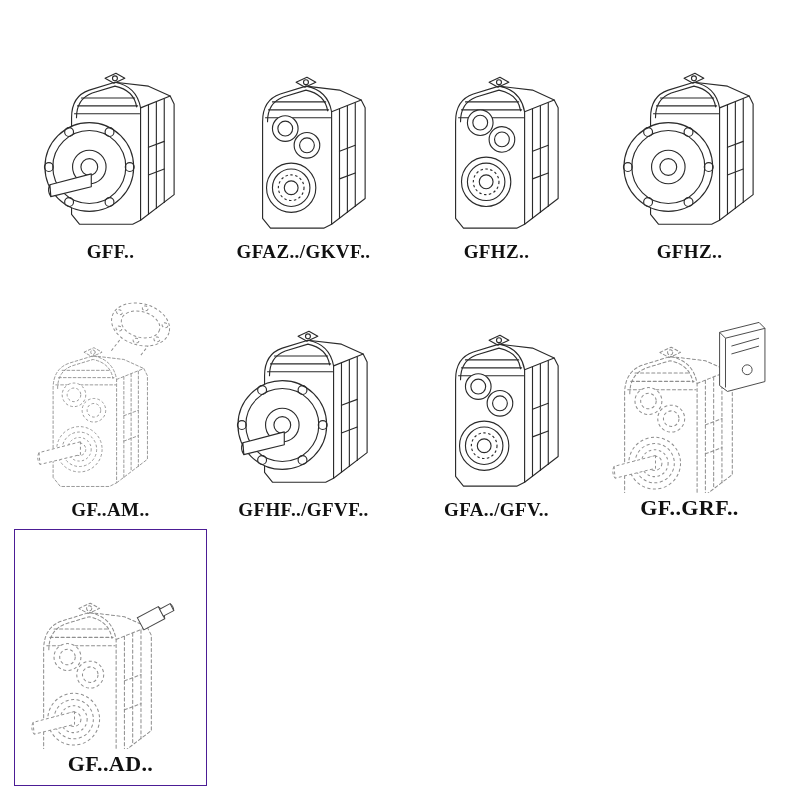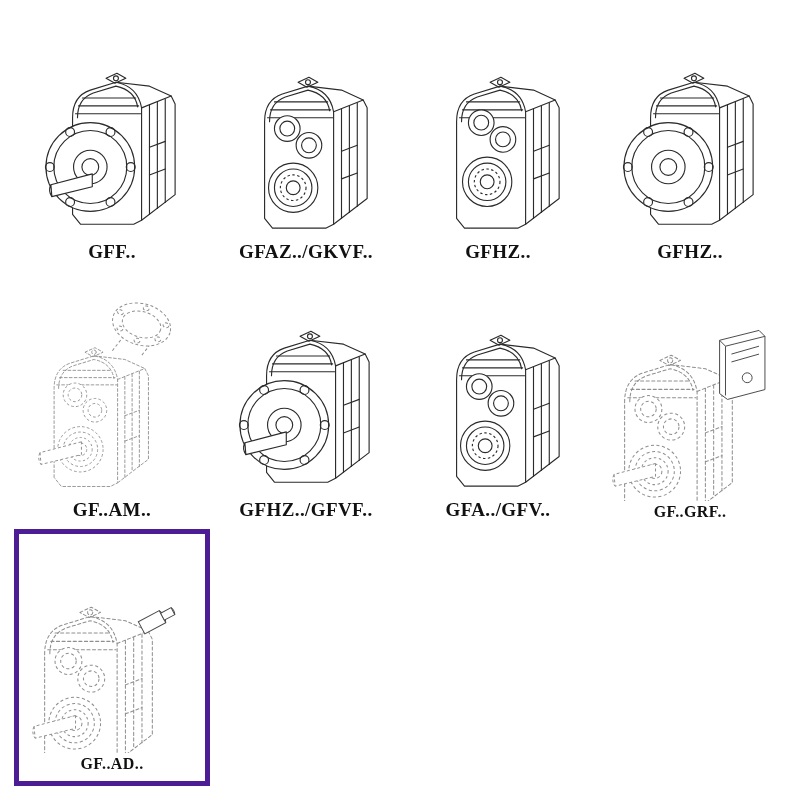--- a/index.html
+++ b/index.html
@@ -14,29 +14,29 @@
     grid-template-rows: repeat(3, 1fr);
     width: 800px; height: 800px;
     padding: 14px; box-sizing: border-box;
   }
   .cell {
     display: flex; flex-direction: column;
     align-items: center; justify-content: flex-end;
     padding: 2px 2px 8px 2px; margin: 0;
     box-sizing: border-box;
   }
-  .cell.boxed { border: 5px solid #4c1d95; }
+  .cell.boxed { border: 1px solid #4c1d95; }
   svg.draw { width: 182px; height: 212px; color: #2b2b2b; stroke-width: 1.15; }
   svg.draw.dashed { color: #8f8f8f; stroke-width: 1; }
   .dashed use { stroke-dasharray: 3 2.4; }
   .label {
     font-weight: bold; font-size: 19px; letter-spacing: 0.4px;
     color: #111111; margin-top: 2px; white-space: nowrap;
   }
-  .label.big { font-size: 16px; }
+  .label.big { font-size: 22px; }
 </style>
 </head>
 <body>
 
 <svg width="0" height="0" style="position:absolute" aria-hidden="true">
   <defs>
     <g id="gb-body" fill="none" stroke="currentColor" stroke-linejoin="round" stroke-linecap="round">
       <path d="M68,48 L79,43 L88,48 L77,53 Z"></path>
       <circle cx="78" cy="48" r="2.5"></circle>
       <path d="M34,186 L34,88 Q34,66 52,60 L78,52 Q100,56 104,78 L104,192 L96,196 L42,196 Z"></path>
@@ -170,21 +170,21 @@
 
 
   <figure class="cell">
     <svg class="draw solid" viewBox="0 0 180 215">
       <g transform="translate(16,4)">
         <use href="#gb-body"></use>
           <use href="#gb-flange"></use>
           <use href="#gb-shaft"></use>
       </g>
     </svg>
-    <figcaption class="label">GFHZ../GFVF..</figcaption>
+    <figcaption class="label">GFHF../GFVF..</figcaption>
   </figure>
 
   <figure class="cell">
     <svg class="draw solid" viewBox="0 0 180 215">
       <g transform="translate(14,8)">
         <use href="#gb-body"></use>
           <use href="#gb-bores"></use>
       </g>
     </svg>
     <figcaption class="label">GFA../GFV..</figcaption>

